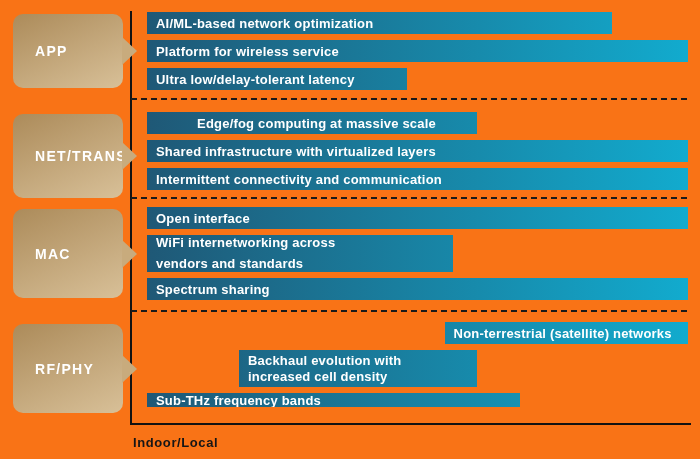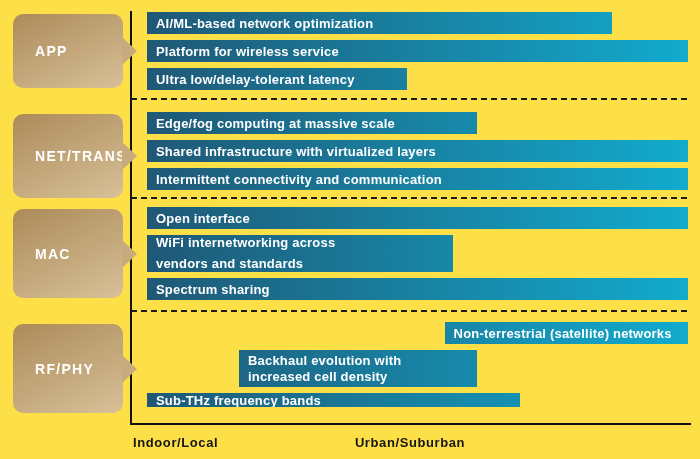--- a/index.html
+++ b/index.html
@@ -1,18 +1,18 @@
 <!DOCTYPE html>
 <html style="--bar-start: #1F5876; --bar-end: #12ABCE; --gold-dark: #AC8B5A; --gold-light: #D8C098; --gold-arrow: #C8AB7D;"><head>
 <meta charset="utf-8">
 <style>
   html,body { margin:0; padding:0; background:#ffffff; }
   body { width:700px; height:459px; font-family:"Liberation Sans", sans-serif; }
 
-  .figure { position:relative; width:700px; height:459px; background:#fde047; overflow:hidden; }
+  .figure { position:relative; width:700px; height:459px; background:#f97316; overflow:hidden; }
 
   
   .vline { position:absolute; left:130px; top:11px; width:2px; height:414px; background:#121212; }
   .hline { position:absolute; left:130px; top:423px; width:561px; height:2px; background:#121212; }
 
   
   .divider { position:absolute; left:131px; width:560px; height:2px;
              background:repeating-linear-gradient(90deg,#1a1a1a 0 6px, transparent 6px 10px); }
 
   
@@ -45,21 +45,21 @@
 
 <div class="figure">
   <div class="vline"></div>
   <div class="hline"></div>
 
   <div id="layers">
       <div class="bar" style="top: 12px; left: 147px; width: 465.26px; height: 22px; background-size: 541px 100%; background-position: 0px 0px;">AI/ML-based network optimization</div>
       <div class="bar" style="top: 40px; left: 147px; width: 541px; height: 22px; background-size: 541px 100%; background-position: 0px 0px;">Platform for wireless service</div>
       <div class="bar" style="top: 68px; left: 147px; width: 259.68px; height: 22px; background-size: 541px 100%; background-position: 0px 0px;">Ultra low/delay-tolerant latency</div>
       <div class="section-label" style="top: 14px; height: 74px;">APP</div>
-      <div class="bar" style="top: 112px; left: 147px; width: 330.01px; height: 22px; background-size: 541px 100%; background-position: 0px 0px;">Edge/fog computing at massive scale</div>
+      <div class="bar" style="top: 112px; left: 147px; width: 330.01px; height: 22px; background-size: 541px 100%; background-position: 0px 0px; text-align: center;">Edge/fog computing at massive scale</div>
       <div class="bar" style="top: 140px; left: 147px; width: 541px; height: 22px; background-size: 541px 100%; background-position: 0px 0px;">Shared infrastructure with virtualized layers</div>
       <div class="bar" style="top: 168px; left: 147px; width: 541px; height: 22px; background-size: 541px 100%; background-position: 0px 0px;">Intermittent connectivity and communication</div>
       <div class="section-label" style="top: 114px; height: 84px;">NET/TRANS</div>
       <div class="bar" style="top: 207px; left: 147px; width: 541px; height: 22px; background-size: 541px 100%; background-position: 0px 0px;">Open interface</div>
       <div class="bar" style="top: 235px; left: 147px; width: 306px; height: 37px; background-size: 541px 100%; background-position: 0px 0px; justify-content: space-between;">
         <div class="line">WiFi internetworking across</div>
         <div class="line">vendors and standards</div>
       </div>
       <div class="bar" style="top: 278px; left: 147px; width: 541px; height: 22px; background-size: 541px 100%; background-position: 0px 0px;">Spectrum sharing</div>
       <div class="section-label" style="top: 209px; height: 89px;">MAC</div>
@@ -69,14 +69,13 @@
         <div class="line">increased cell density</div>
       </div>
       <div class="bar" style="top: 393px; left: 147px; width: 373.29px; height: 14px; background-size: 541px 100%; background-position: 0px 0px;">Sub-THz frequency bands</div>
       <div class="section-label" style="top: 324px; height: 89px;">RF/PHY</div>
       <div class="divider" style="top: 98px;"></div>
       <div class="divider" style="top: 197px;"></div>
       <div class="divider" style="top: 310px;"></div>
     </div>
 
   <div class="axis-label left">Indoor/Local</div>
-  <div class="axis-label center">Urban/Suburban</div>
 </div>
 
 </body></html>

